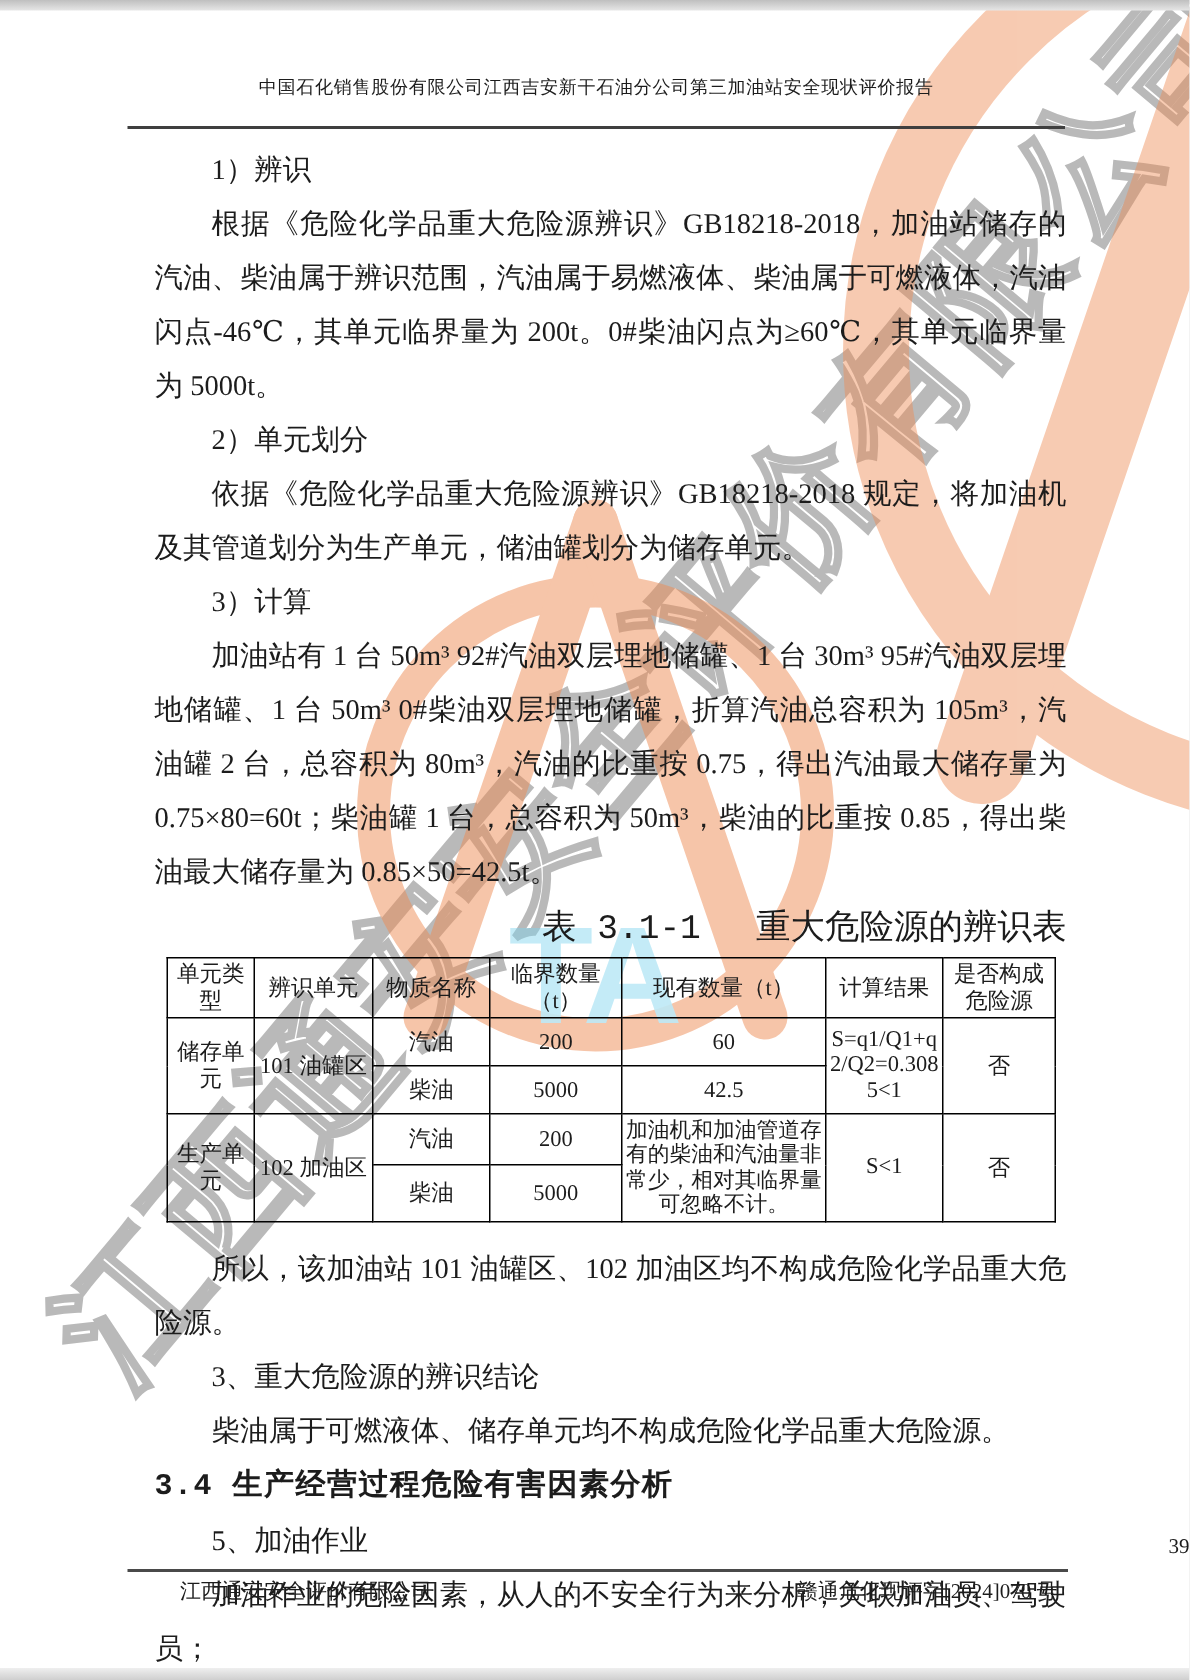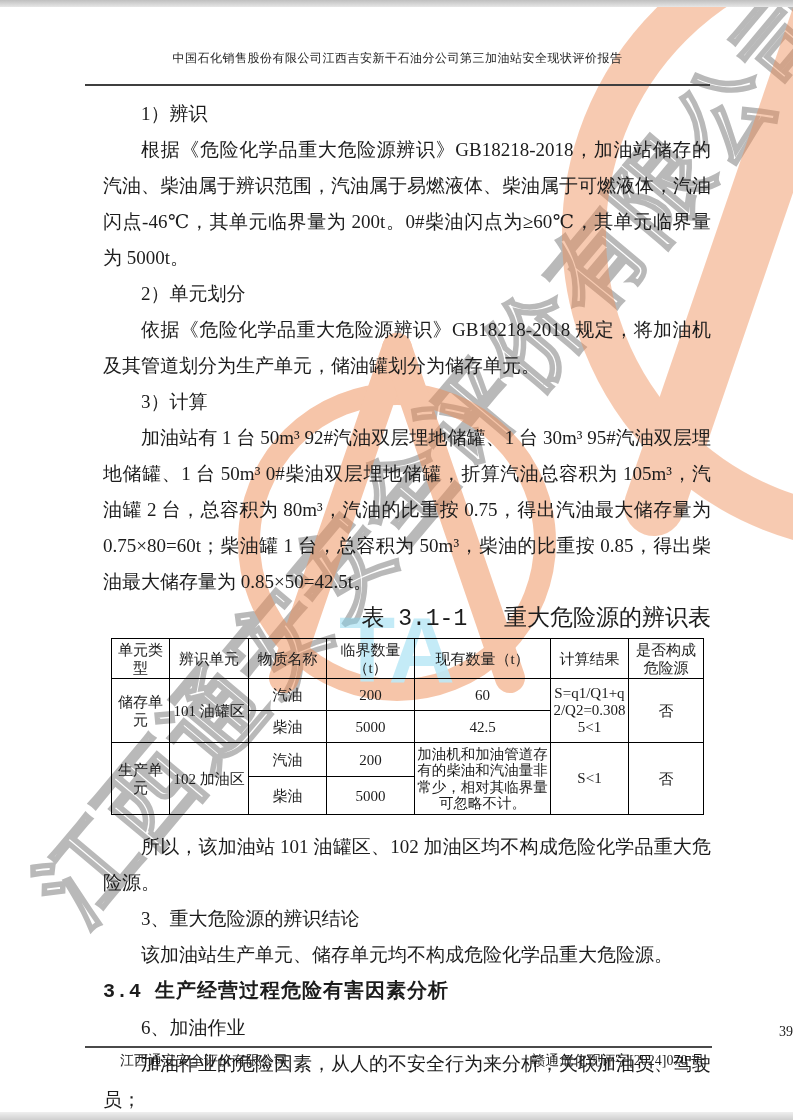--- a/index.html
+++ b/index.html
@@ -149,23 +149,23 @@
           </tr>
           <tr class="r-p2">
             <td>柴油</td>
             <td>5000</td>
           </tr>
         </tbody>
       </table>
 
       <p class="para">所以，该加油站 101 油罐区、102 加油区均不构成危险化学品重大危险源。</p>
       <p class="para">3、重大危险源的辨识结论</p>
-      <p class="para">该加油站生产单元、储存单元均不构成危险化学品重大危险源。</p>
+      <p class="para">柴油属于可燃液体、储存单元均不构成危险化学品重大危险源。</p>
       <h2 class="section-heading">3.4 生产经营过程危险有害因素分析</h2>
-      <p class="para">6、加油作业</p>
+      <p class="para">5、加油作业</p>
       <p class="para">加油作业的危险因素，从人的不安全行为来分析，关联加油员、驾驶员；</p>
     </main>
 
     <div class="page-number">39</div>
     <div class="footer-rule"></div>
     <div class="footer-left">江西通安安全评价有限公司</div>
     <div class="footer-right">赣通危化现评字[2024]070 号</div>
   </div>
 
   <div class="scan-strip bottom"></div>

